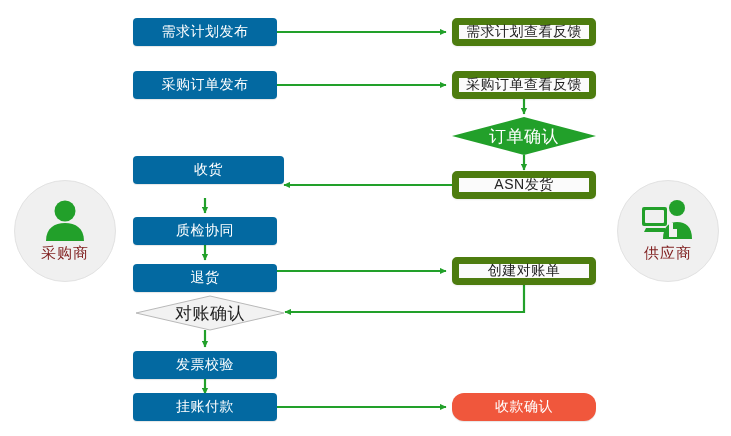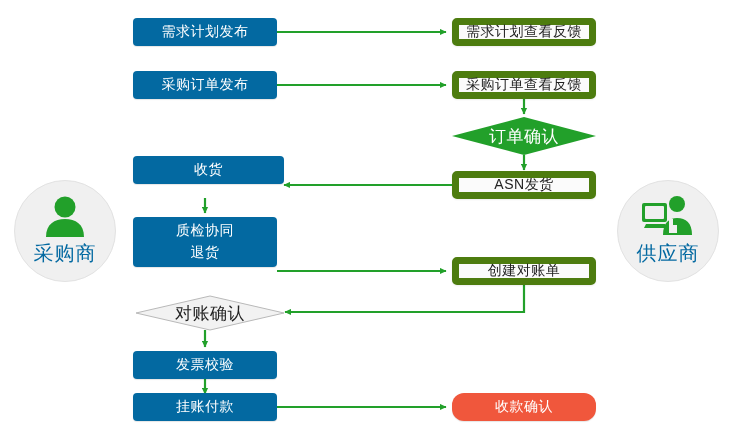--- a/index.html
+++ b/index.html
@@ -95,22 +95,22 @@
     align-items: center;
     justify-content: center;
     z-index: 3;
   }
   .actor .glyph {
     display: block;
     line-height: 0;
     margin-bottom: 1px;
   }
   .actor .aname {
-    font-size: 20px;
-    color: #0369a1;
+    font-size: 15px;
+    color: #7f1d1d;
     letter-spacing: 1px;
     margin-top: 2px;
   }
 </style>
 </head>
 <body>
 
 <div id="stage">
 
   <svg id="wires" viewBox="0 0 731 436" width="731" height="436">
@@ -187,21 +187,21 @@
   </div>
 
   <div class="node solid" style="left:133px; top:156px; width:151px; height:28px;font-family:Liberation Serif, serif;">
     <span>收货</span>
   </div>
 
   <div class="node solid" style="left:133px; top:217px; width:144px; height:28px;text-align:right;">
     <span>质检协同</span>
   </div>
 
-  <div class="node solid" style="left:133px; top:239px; width:144px; height:28px;">
+  <div class="node solid" style="left:133px; top:264px; width:144px; height:28px;">
     <span>退货</span>
   </div>
 
   <div class="diamond hollow" style="left:135px; top:295px; width:150px; height:36px;">
     <svg width="150" height="36" viewBox="0 0 150 36">
       <path d="M75,1 L149,18 L75,35 L1,18 z" fill="#f2f2f2" stroke="#b9b9b9" stroke-width="1"></path>
     </svg>
     <span class="dlabel">对账确认</span>
   </div>
 

